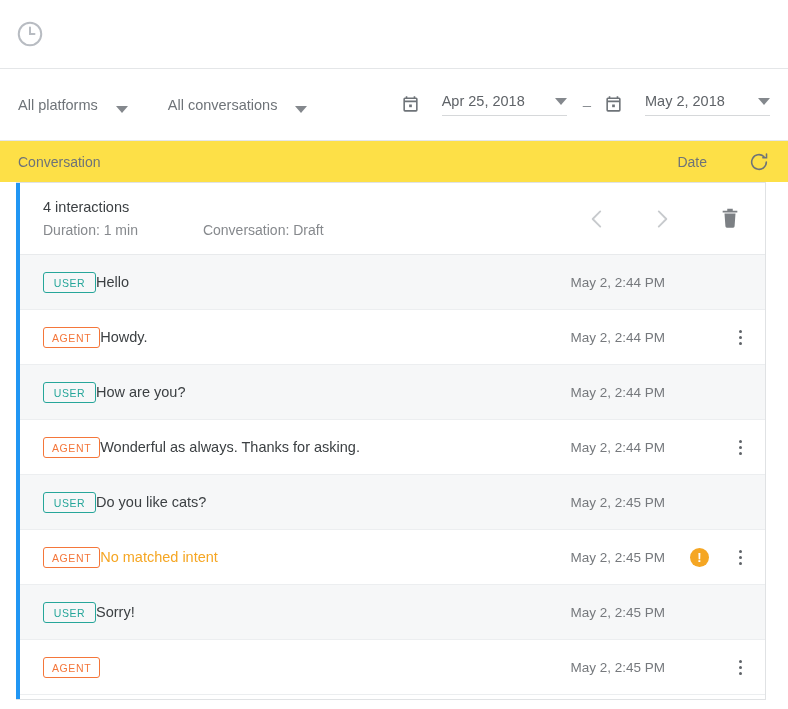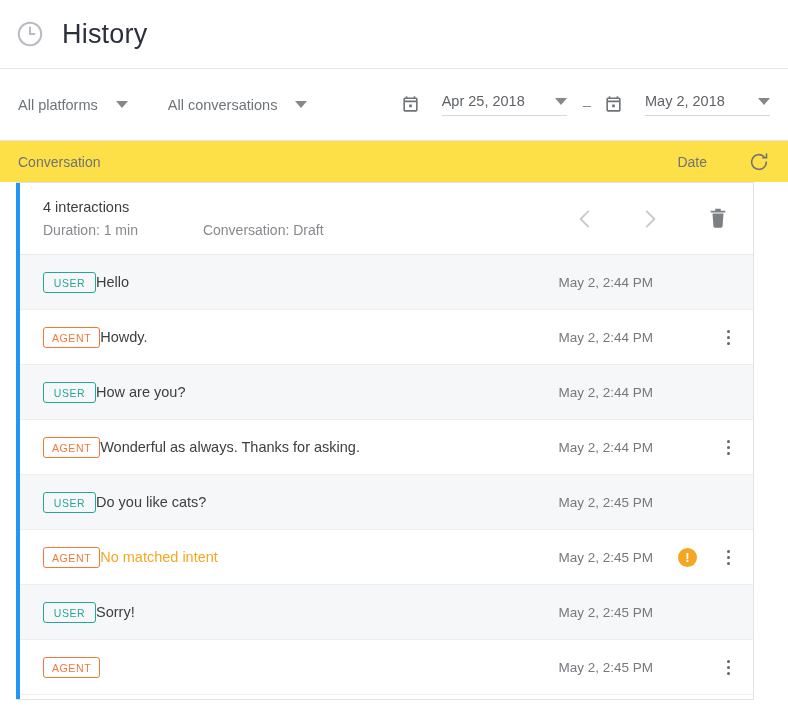--- a/index.html
+++ b/index.html
@@ -35,21 +35,21 @@
   .filter-bar {
     height: 72px;
     display: flex;
     align-items: center;
     padding: 0 18px 0 18px;
     border-bottom: 1px solid #e4e6e8;
     background: #fff;
   }
   .dropdown {
     display: flex;
-    align-items: center;
+    align-items: flex-end;
     cursor: pointer;
     margin-right: 40px;
     user-select: none;
   }
   .dropdown .dd-label {
     font-size: 14.5px;
     color: #6e7378;
   }
   .caret {
     width: 0; height: 0;
@@ -104,21 +104,21 @@
   .refresh-btn {
     width: 22px; height: 22px;
     margin-left: 41px;
     color: #6e7378;
     cursor: pointer;
     flex: 0 0 22px;
   }
 
   
   .card-wrap {
-    padding: 0 34px 0 16px;
+    padding: 0 22px 0 16px;
     height: 518px;
     overflow: hidden;
   }
   .card {
     border: 1px solid #e0e2e4;
     border-left: none;
     background: #fff;
     height: 100%;
     display: flex;
     flex-direction: column;
@@ -258,21 +258,20 @@
 </head>
 <body>
 
 <div class="page-header">
   <span class="clock-icon">
     <svg viewBox="0 0 24 24" fill="none" stroke="currentColor" stroke-width="1.6">
       <circle cx="12" cy="12" r="9"></circle>
       <polyline points="12,6.8 12,12 15.6,12" stroke-linecap="round"></polyline>
     </svg>
   </span>
-  <h1 class="page-title">History</h1>
 </div>
 
 <div class="filter-bar">
 
   <div class="dropdown">
     <span class="dd-label">All platforms</span>
     <span class="caret"></span>
   </div>
 
   <div class="dropdown">

